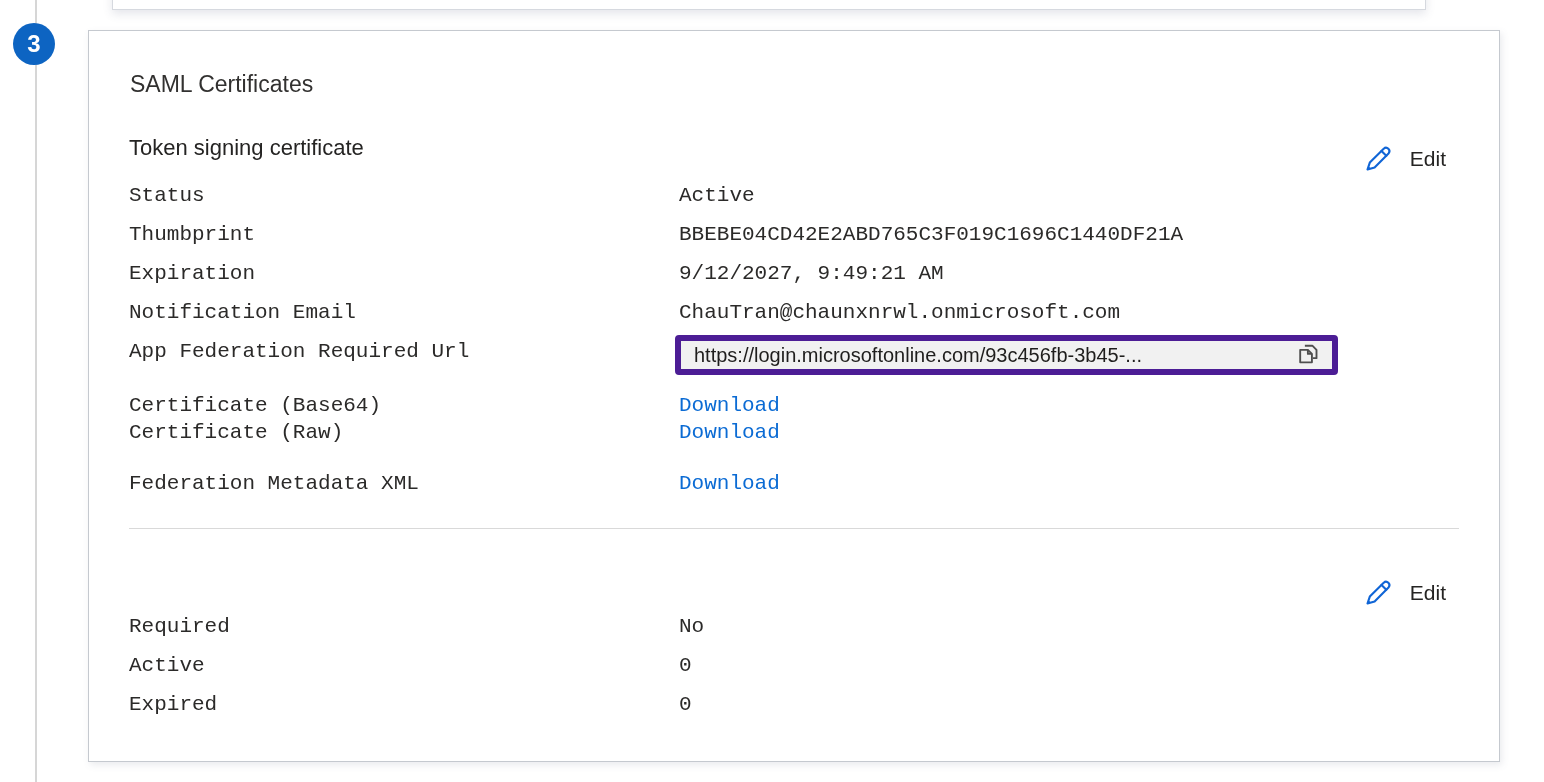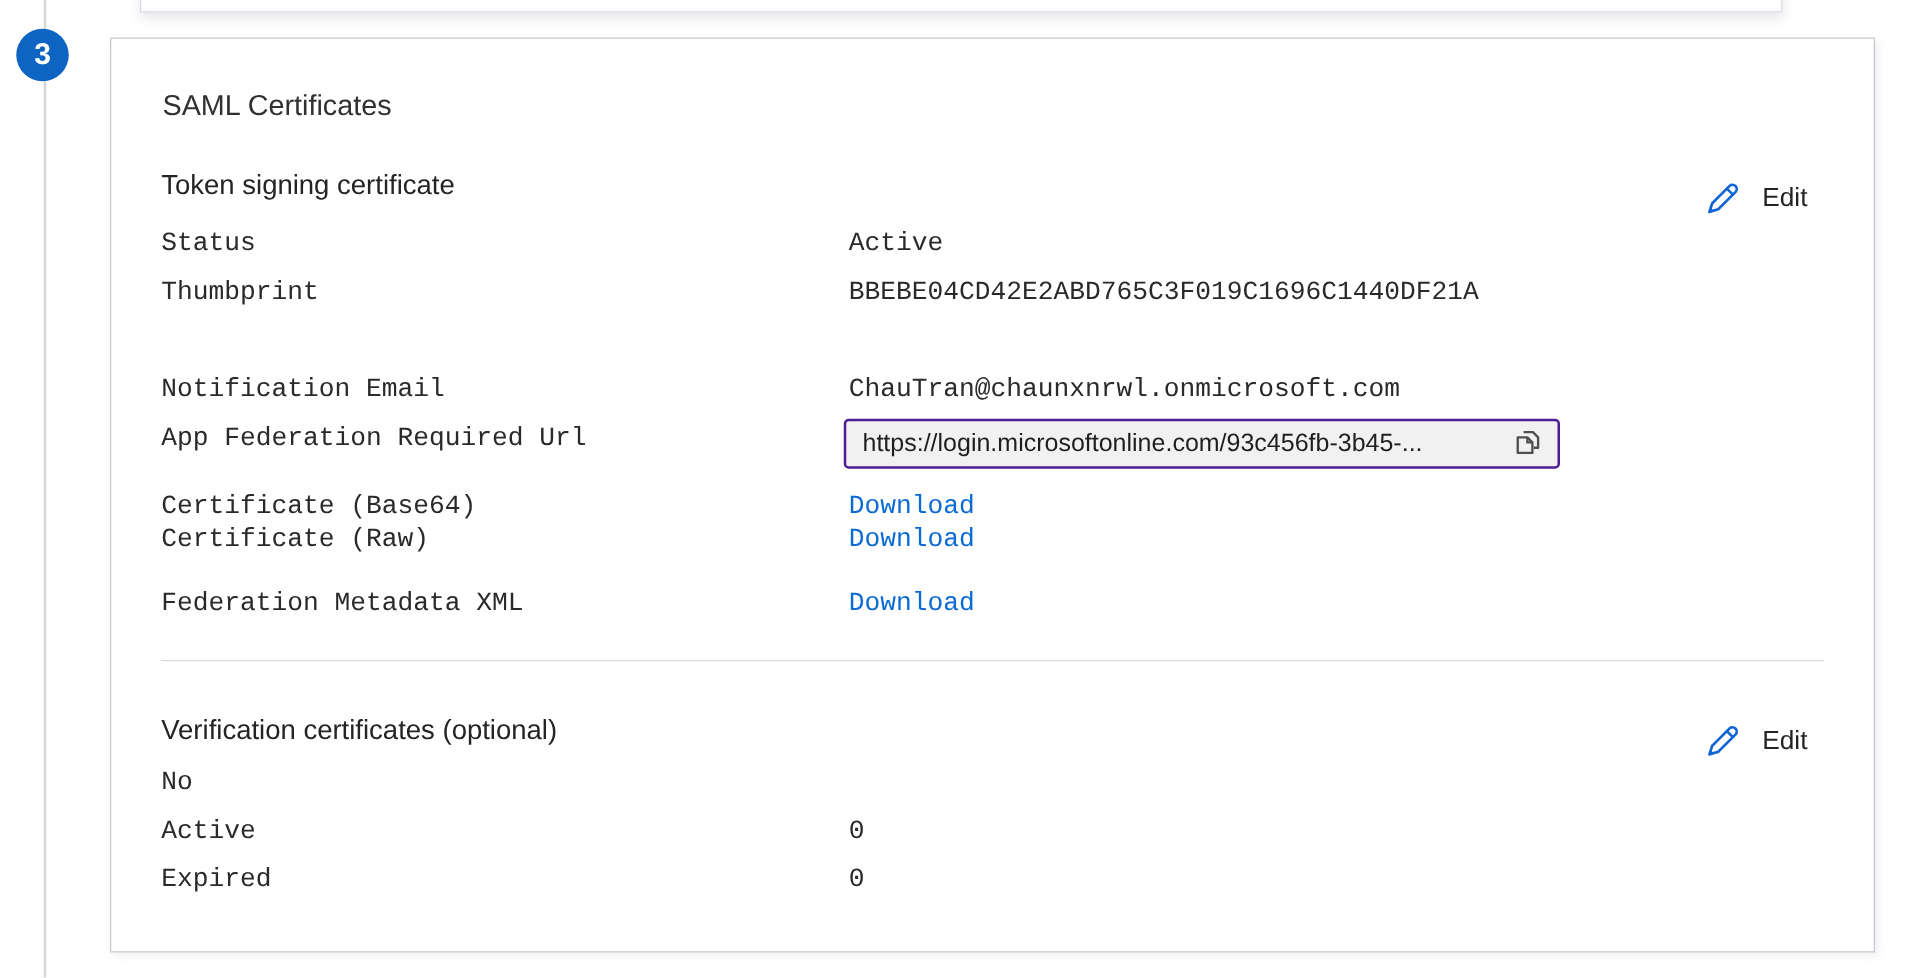--- a/index.html
+++ b/index.html
@@ -50,23 +50,23 @@
     position: absolute; left: 40px; right: 40px; height: 27px;
     display: flex; align-items: baseline;
     font-size: 21px; line-height: 27px; font-family: Liberation Mono, monospace;
   }
   .row .lbl { width: 550px; flex: none; }
   .row .val { flex: 1; color: #2b2a29; }
 
   a.dl { color: #0b6bd4; text-decoration: none; cursor: pointer; }
 
   .url-box {
-    position: absolute; left: 586px; top: 304px; width: 573px; height: 40px;
+    position: absolute; left: 586px; top: 304px; width: 663px; height: 40px;
     box-sizing: border-box;
-    background: #f1f1f1; border: 2px solid #4c1d95; border-radius: 4px;
+    background: #f1f1f1; border: 6px solid #4c1d95; border-radius: 4px;
     display: flex; align-items: center;
     padding: 0 10px 0 13px;
     font-size: 20px; color: #1f1e1d;
   }
   .url-box .url-text { flex: 1; white-space: nowrap; overflow: hidden; }
   .copy-btn {
     flex: none; background: none; border: none; padding: 0; margin-left: 8px;
     cursor: pointer; display: flex; align-items: center; color: #4f4f4f;
   }
 
@@ -118,20 +118,24 @@
     <div class="row" style="top:151px">
       <span class="lbl">Status</span>
       <span class="val">Active</span>
     </div>
 
     <div class="row" style="top:190px">
       <span class="lbl">Thumbprint</span>
       <span class="val">BBEBE04CD42E2ABD765C3F019C1696C1440DF21A</span>
     </div>
 
+    <div class="row" style="top:229px">
+      <span class="lbl">Expiration</span>
+      <span class="val">9/12/2027, 9:49:21 AM</span>
+    </div>
 
     <div class="row" style="top:268px">
       <span class="lbl">Notification Email</span>
       <span class="val">ChauTran@chaunxnrwl.onmicrosoft.com</span>
     </div>
 
     <div class="row" style="top:307px">
       <span class="lbl">App Federation Required Url</span>
     </div>
 
@@ -160,36 +164,36 @@
       <span class="val"><a class="dl">Download</a></span>
     </div>
 
     <div class="row" style="top:439px">
       <span class="lbl">Federation Metadata XML</span>
       <span class="val"><a class="dl">Download</a></span>
     </div>
 
     <div class="divider"></div>
 
-    <div class="sec-heading" style="top:539px">Verification certificates (optional)</div>
 
     <button class="edit-btn" style="top:546px">
       <span class="pencil">
         <svg viewBox="0 0 32 32" width="32" height="32" aria-hidden="true">
           <g fill="none" stroke="currentColor" stroke-width="2.1" stroke-linejoin="round" stroke-linecap="round">
             <path d="M5.5 26.5 L7.8 19.6 L21.7 5.7 a3.4 3.4 0 0 1 4.8 4.8 L12.6 24.4 L5.5 26.5 Z"></path>
             <path d="M19.5 7.9 l4.8 4.8"></path>
           </g>
           <path d="M5.5 26.5 l1.1-3.3 2.2 2.2 z" fill="currentColor"></path>
         </svg>
       </span>
       <span>Edit</span>
     </button>
 
     <div class="row" style="top:582px">
+      <span class="lbl">Required</span>
       <span class="val">No</span>
     </div>
 
     <div class="row" style="top:621px">
       <span class="lbl">Active</span>
       <span class="val">0</span>
     </div>
 
     <div class="row" style="top:660px">
       <span class="lbl">Expired</span>

